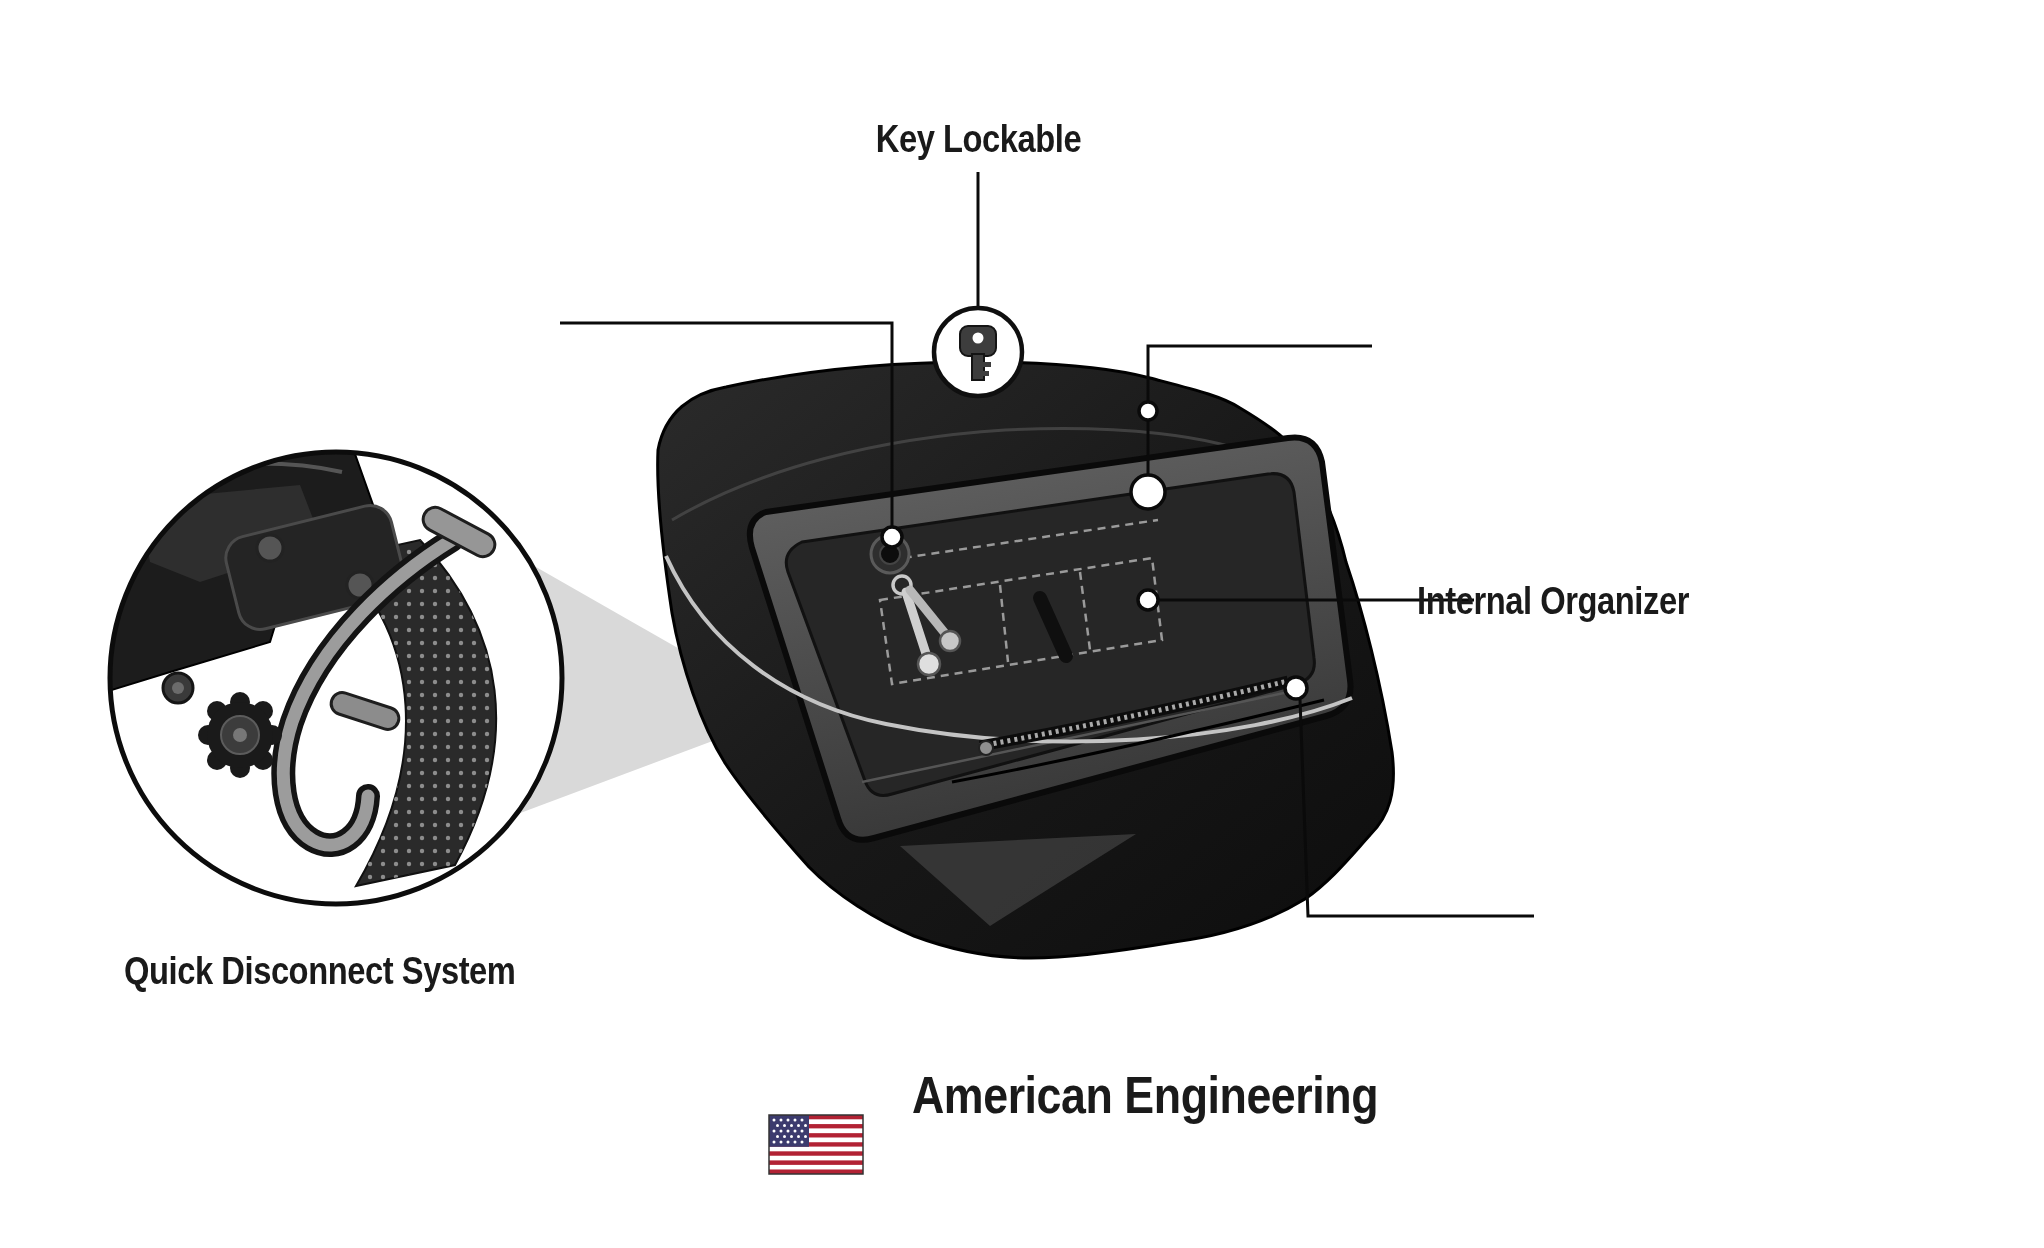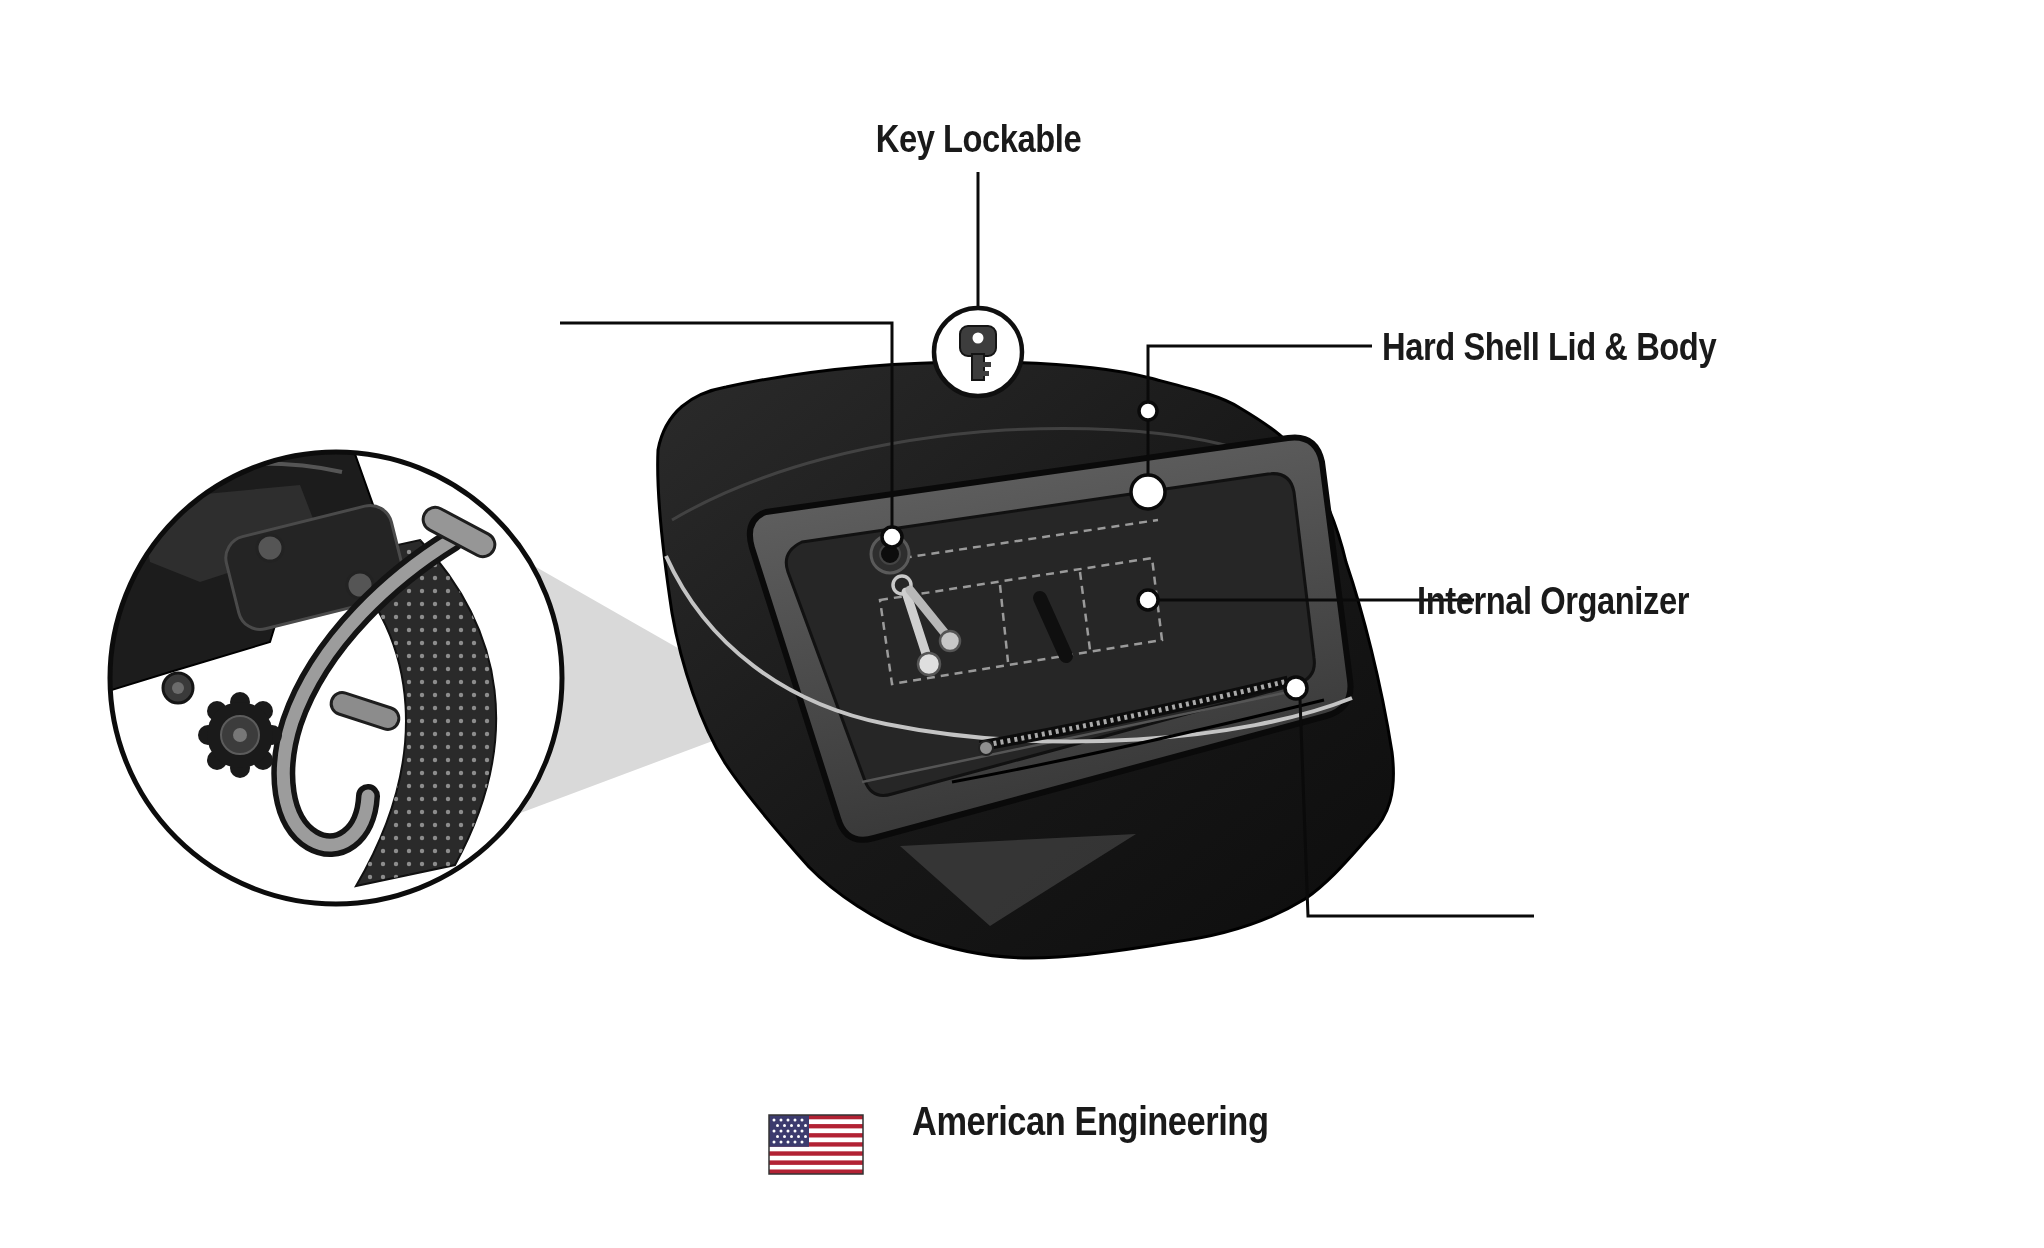--- a/index.html
+++ b/index.html
@@ -220,27 +220,27 @@
       </g>
       <rect x="0" y="0" width="94" height="59" fill="none" stroke="#333333" stroke-width="1.5"></rect>
     </g>
   </svg>
 
   <div class="label centered" style="left:828px;top:118px;width:300px;">
     <span class="cond">Key Lockable</span>
   </div>
 
 
-  <div class="label" style="left:1382px;top:326px;">
-    <span class="cond">Hard Shell Lid &amp; Body</span>
-  </div>
 
   <div class="label" style="left:1417px;top:580px;">
     <span class="cond">Internal Organizer</span>
   </div>
 
 
-
-  <div class="label" style="left:912px;top:1099px;font-size:40px;">
+  <div class="label" style="left:124px;top:950px;">
+    <span class="cond">Quick Disconnect System</span>
+  </div>
+
+  <div class="label" style="left:912px;top:1065px;font-size:52px;">
     <span class="cond">American Engineering</span>
   </div>
 
 </div>
 
 </body></html>

